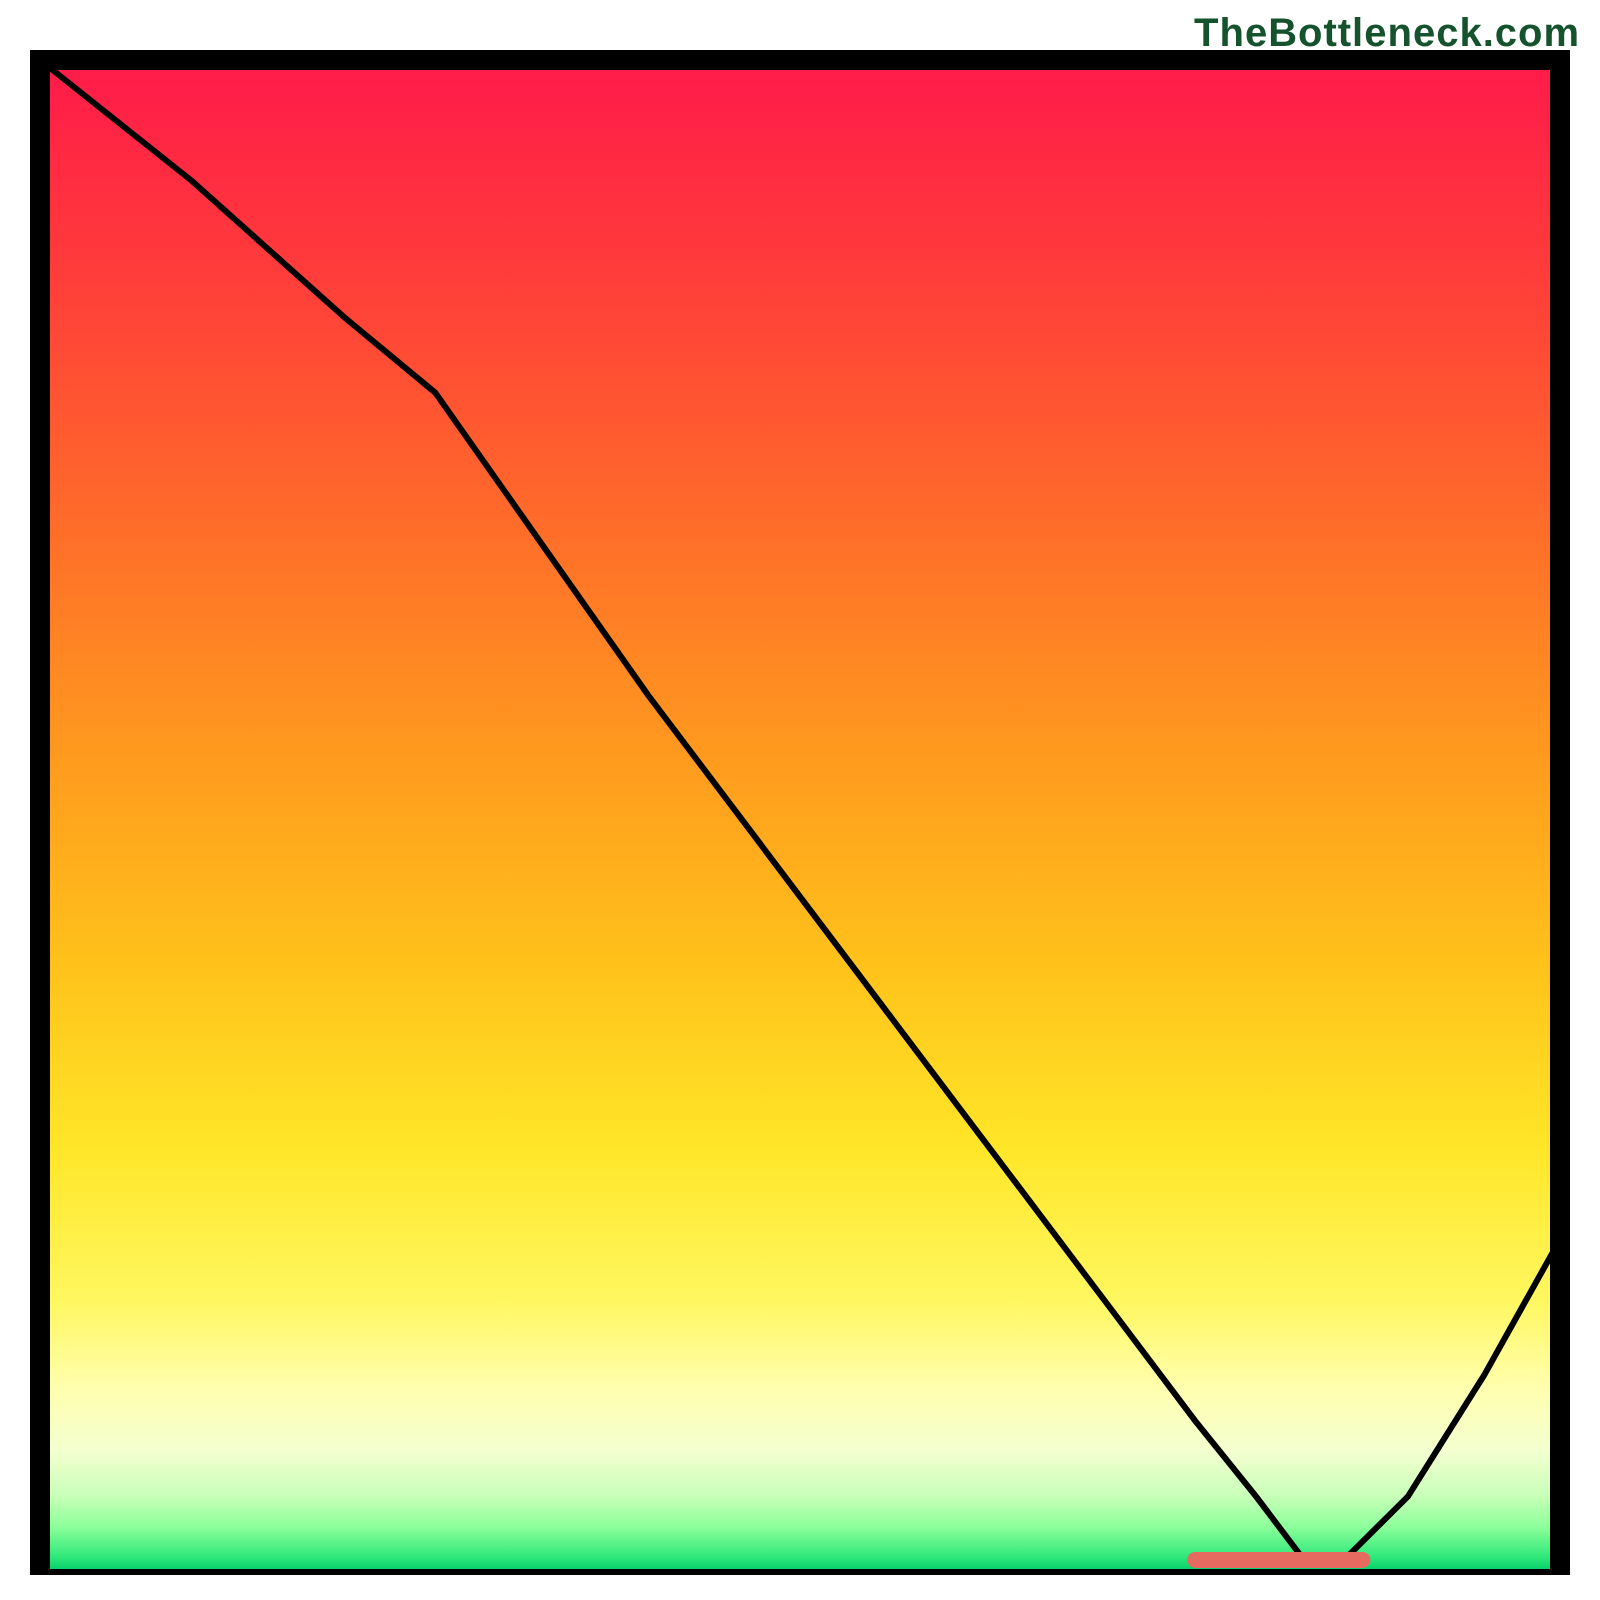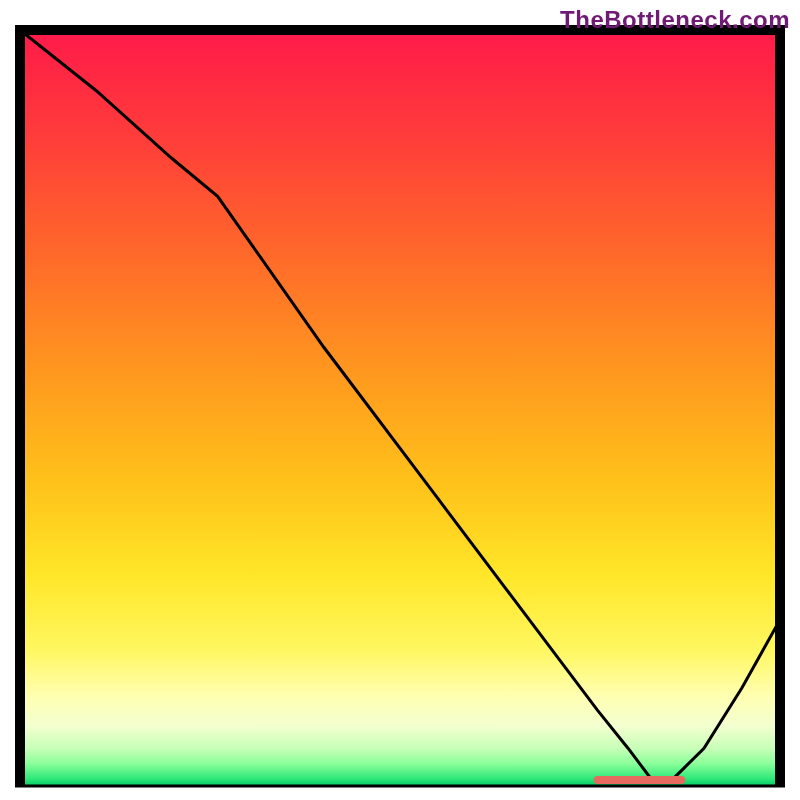--- a/index.html
+++ b/index.html
@@ -13,23 +13,23 @@
   }
   .wrap {
     position: relative;
     width: 800px;
     height: 800px;
   }
   .watermark {
     position: absolute;
     top: 6px;
     right: 10px;
-    font-size: 24px;
+    font-size: 20px;
     font-weight: 600;
-    color: #701a75;
+    color: #14532d;
     letter-spacing: 0.5px;
     z-index: 50;
   }
   svg {
     display: block;
   }
 </style>
 </head>
 <body>
 

